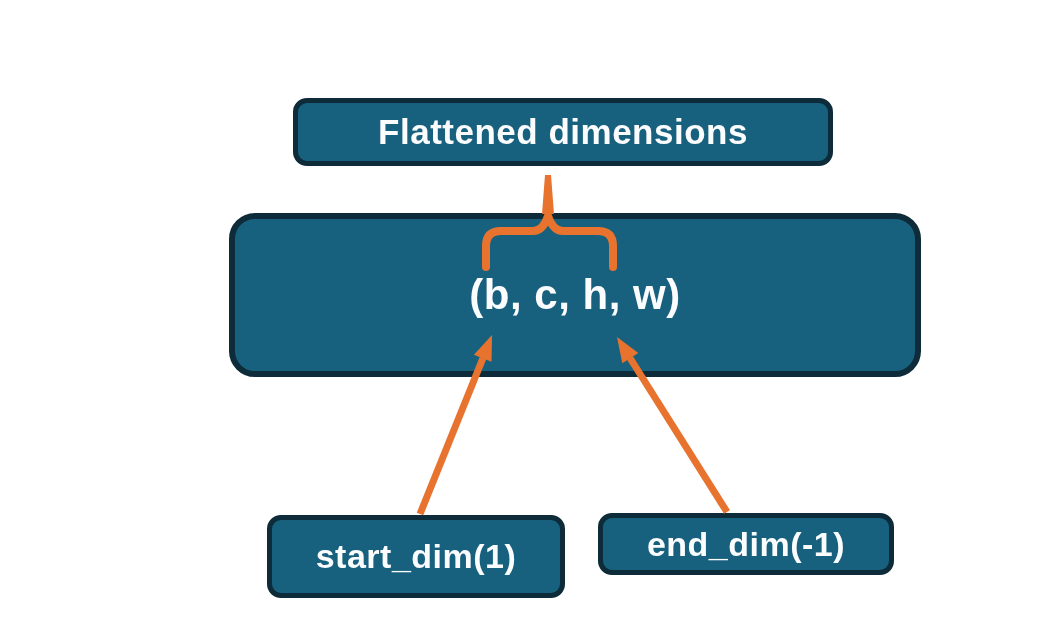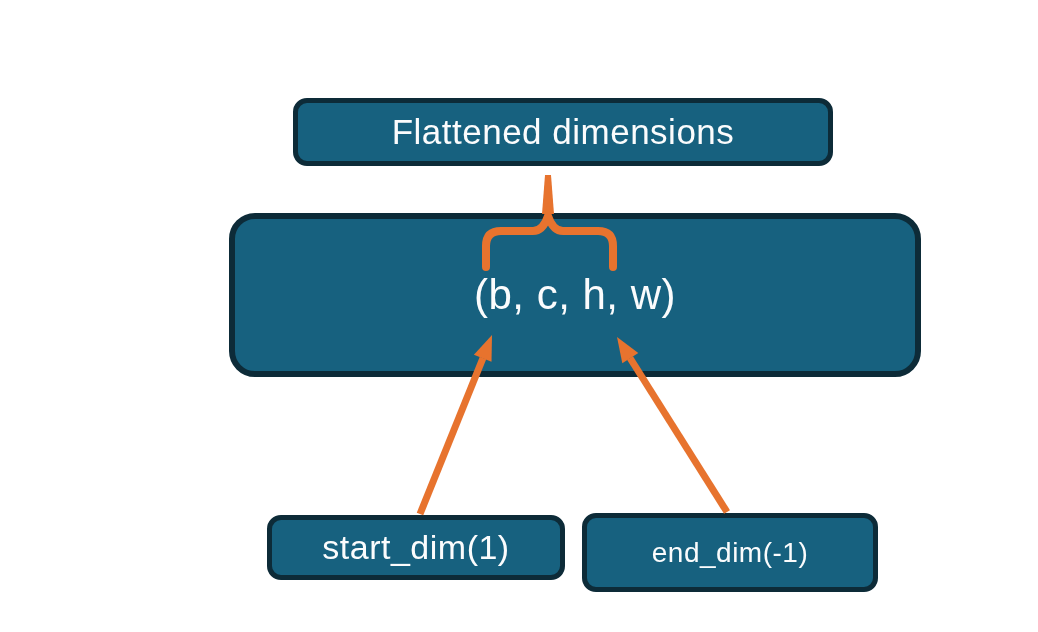--- a/index.html
+++ b/index.html
@@ -7,20 +7,21 @@
     padding: 0;
     background: #ffffff;
     font-family: "Liberation Sans", sans-serif;
   }
   .canvas {
     position: relative;
     width: 1038px;
     height: 632px;
     background: #ffffff;
     overflow: hidden;
+    font-weight: bold;
   }
   .node {
     position: absolute;
     box-sizing: border-box;
     background: #17617F;
     border: 5px solid #0D2B38;
     border-radius: 14px;
     display: flex;
     align-items: center;
     justify-content: center;
@@ -44,29 +45,29 @@
     height: 164px;
     border-width: 6px;
     border-radius: 26px;
     font-size: 42px;
     margin-left: 44px;
   }
   .start-box {
     left: 267px;
     top: 515px;
     width: 298px;
-    height: 65px;
+    height: 83px;
     font-size: 34px;
   }
   .end-box {
-    left: 582px;
+    left: 598px;
     top: 513px;
     width: 296px;
-    height: 79px;
-    font-size: 28px;
+    height: 62px;
+    font-size: 34px;
   }
   .connectors {
     position: absolute;
     left: 0;
     top: 0;
     width: 1038px;
     height: 632px;
     z-index: 5;
     pointer-events: none;
   }

